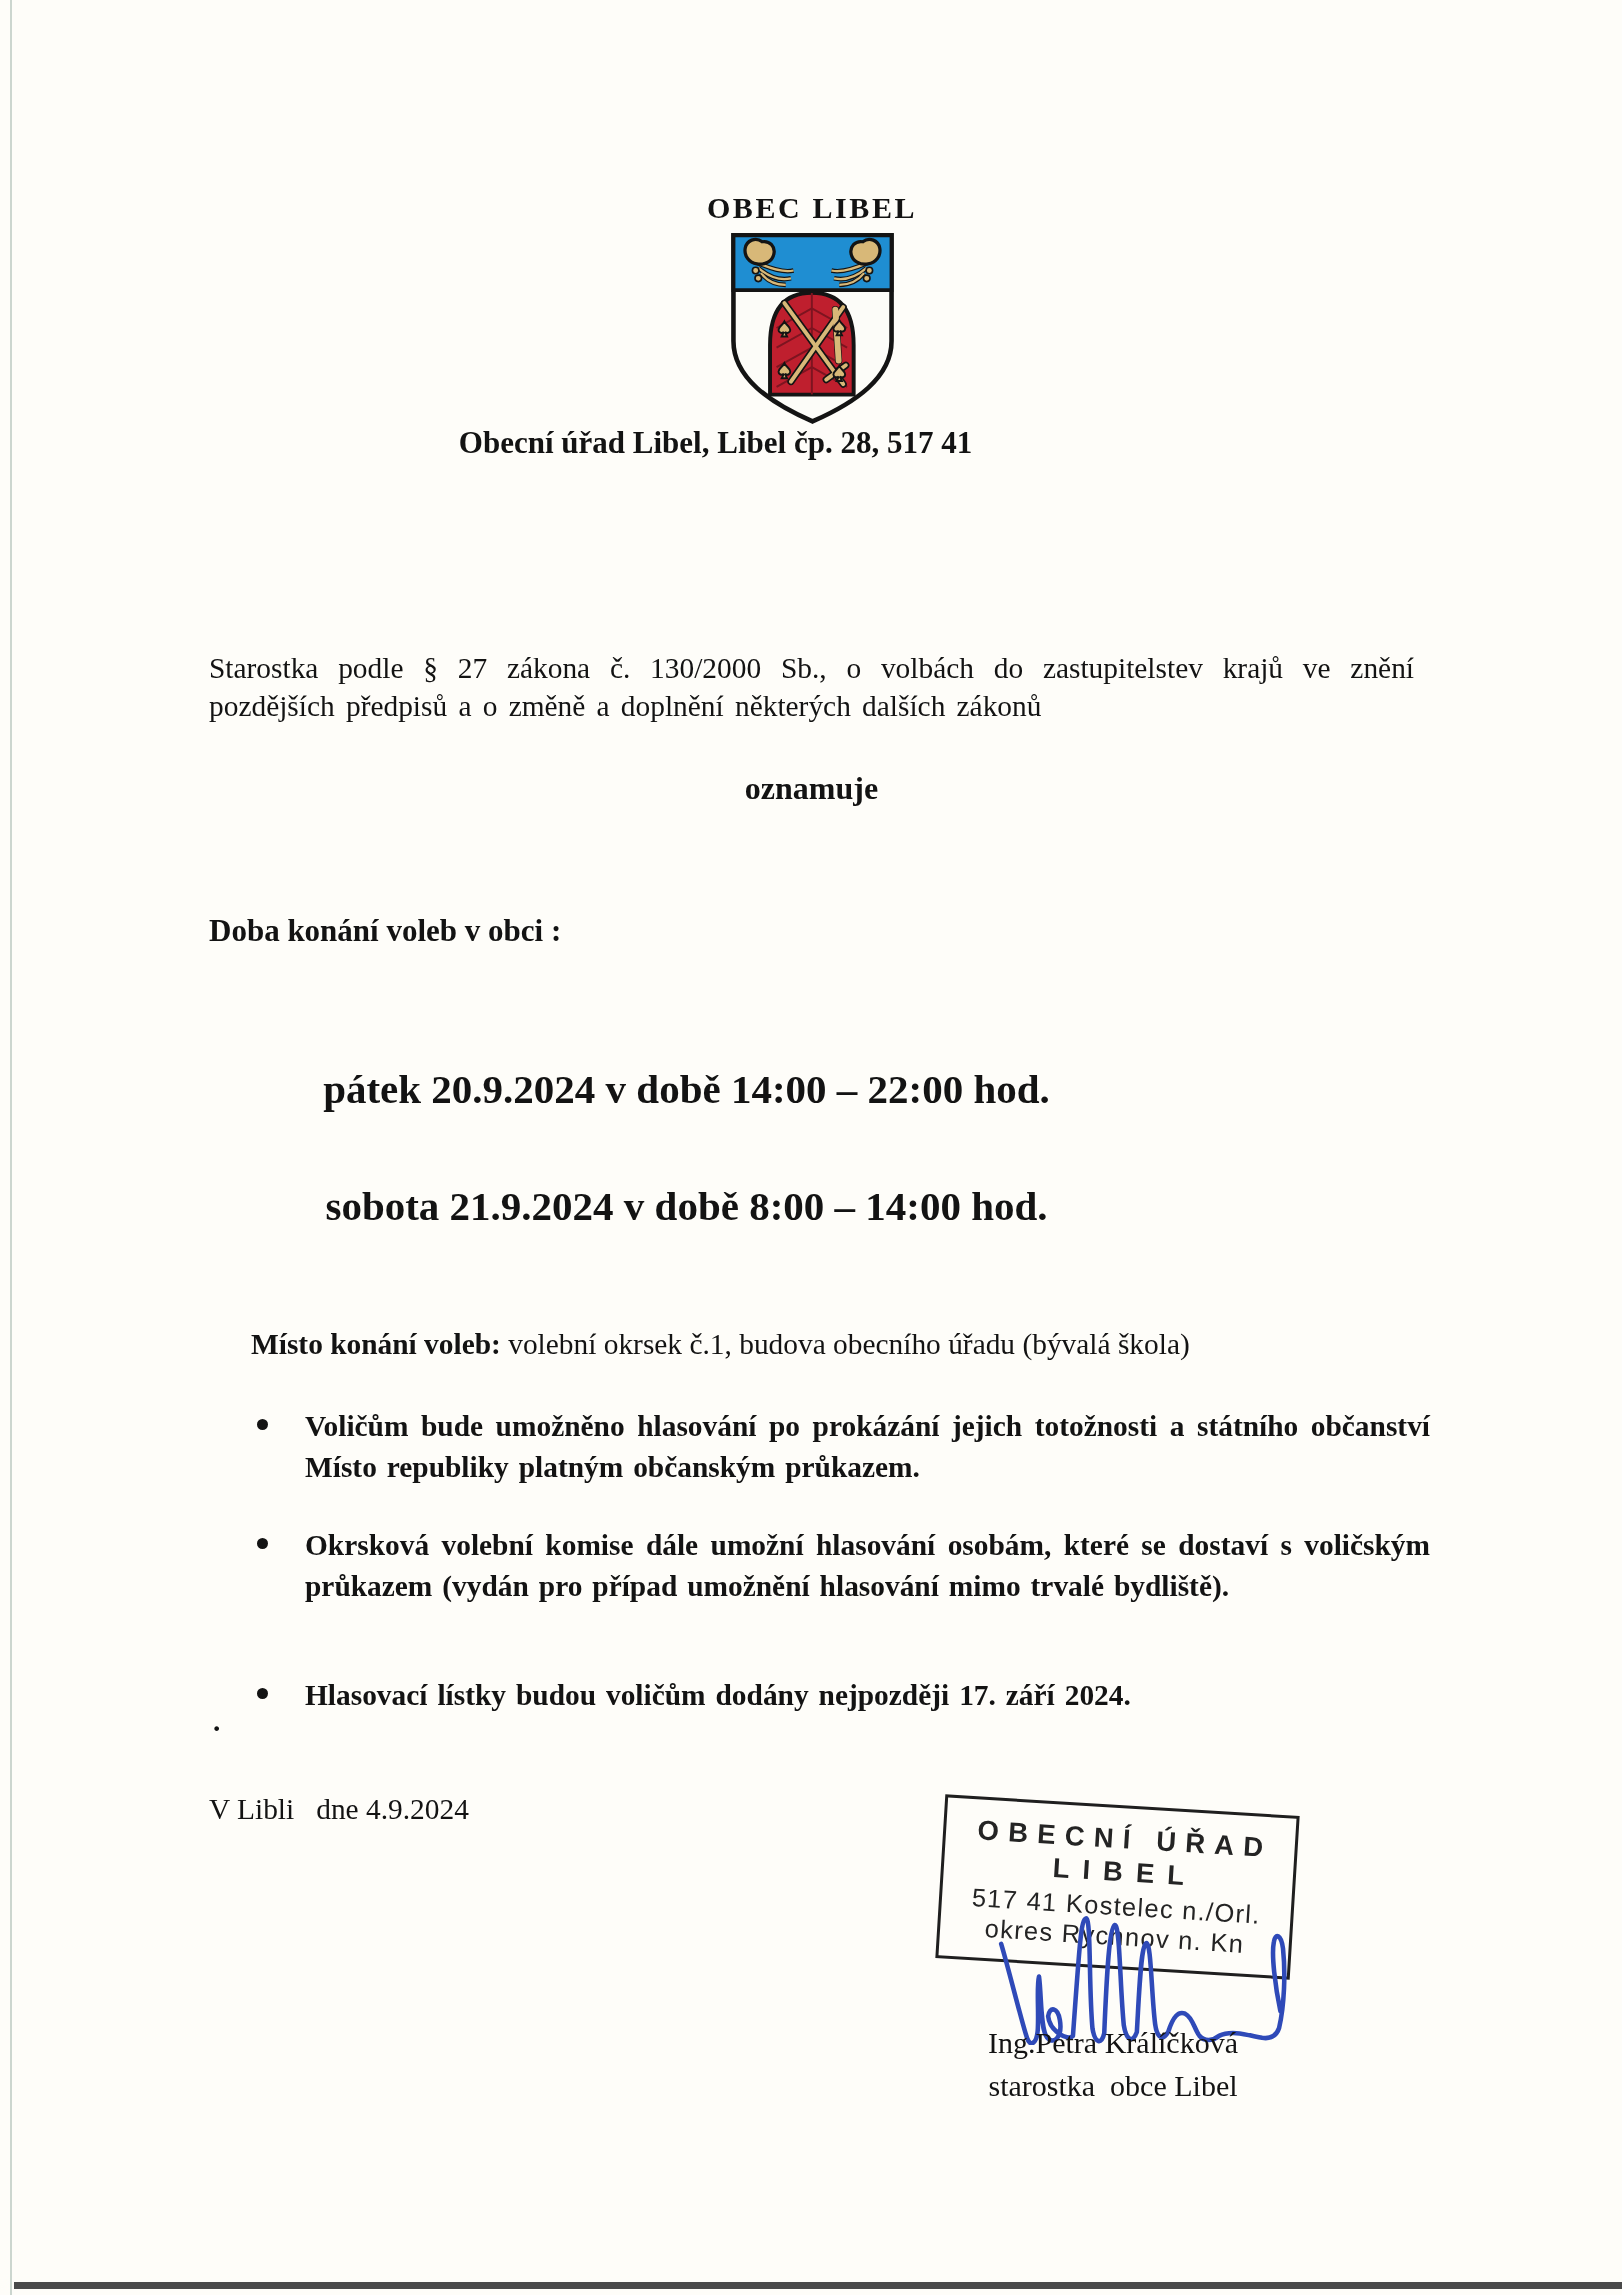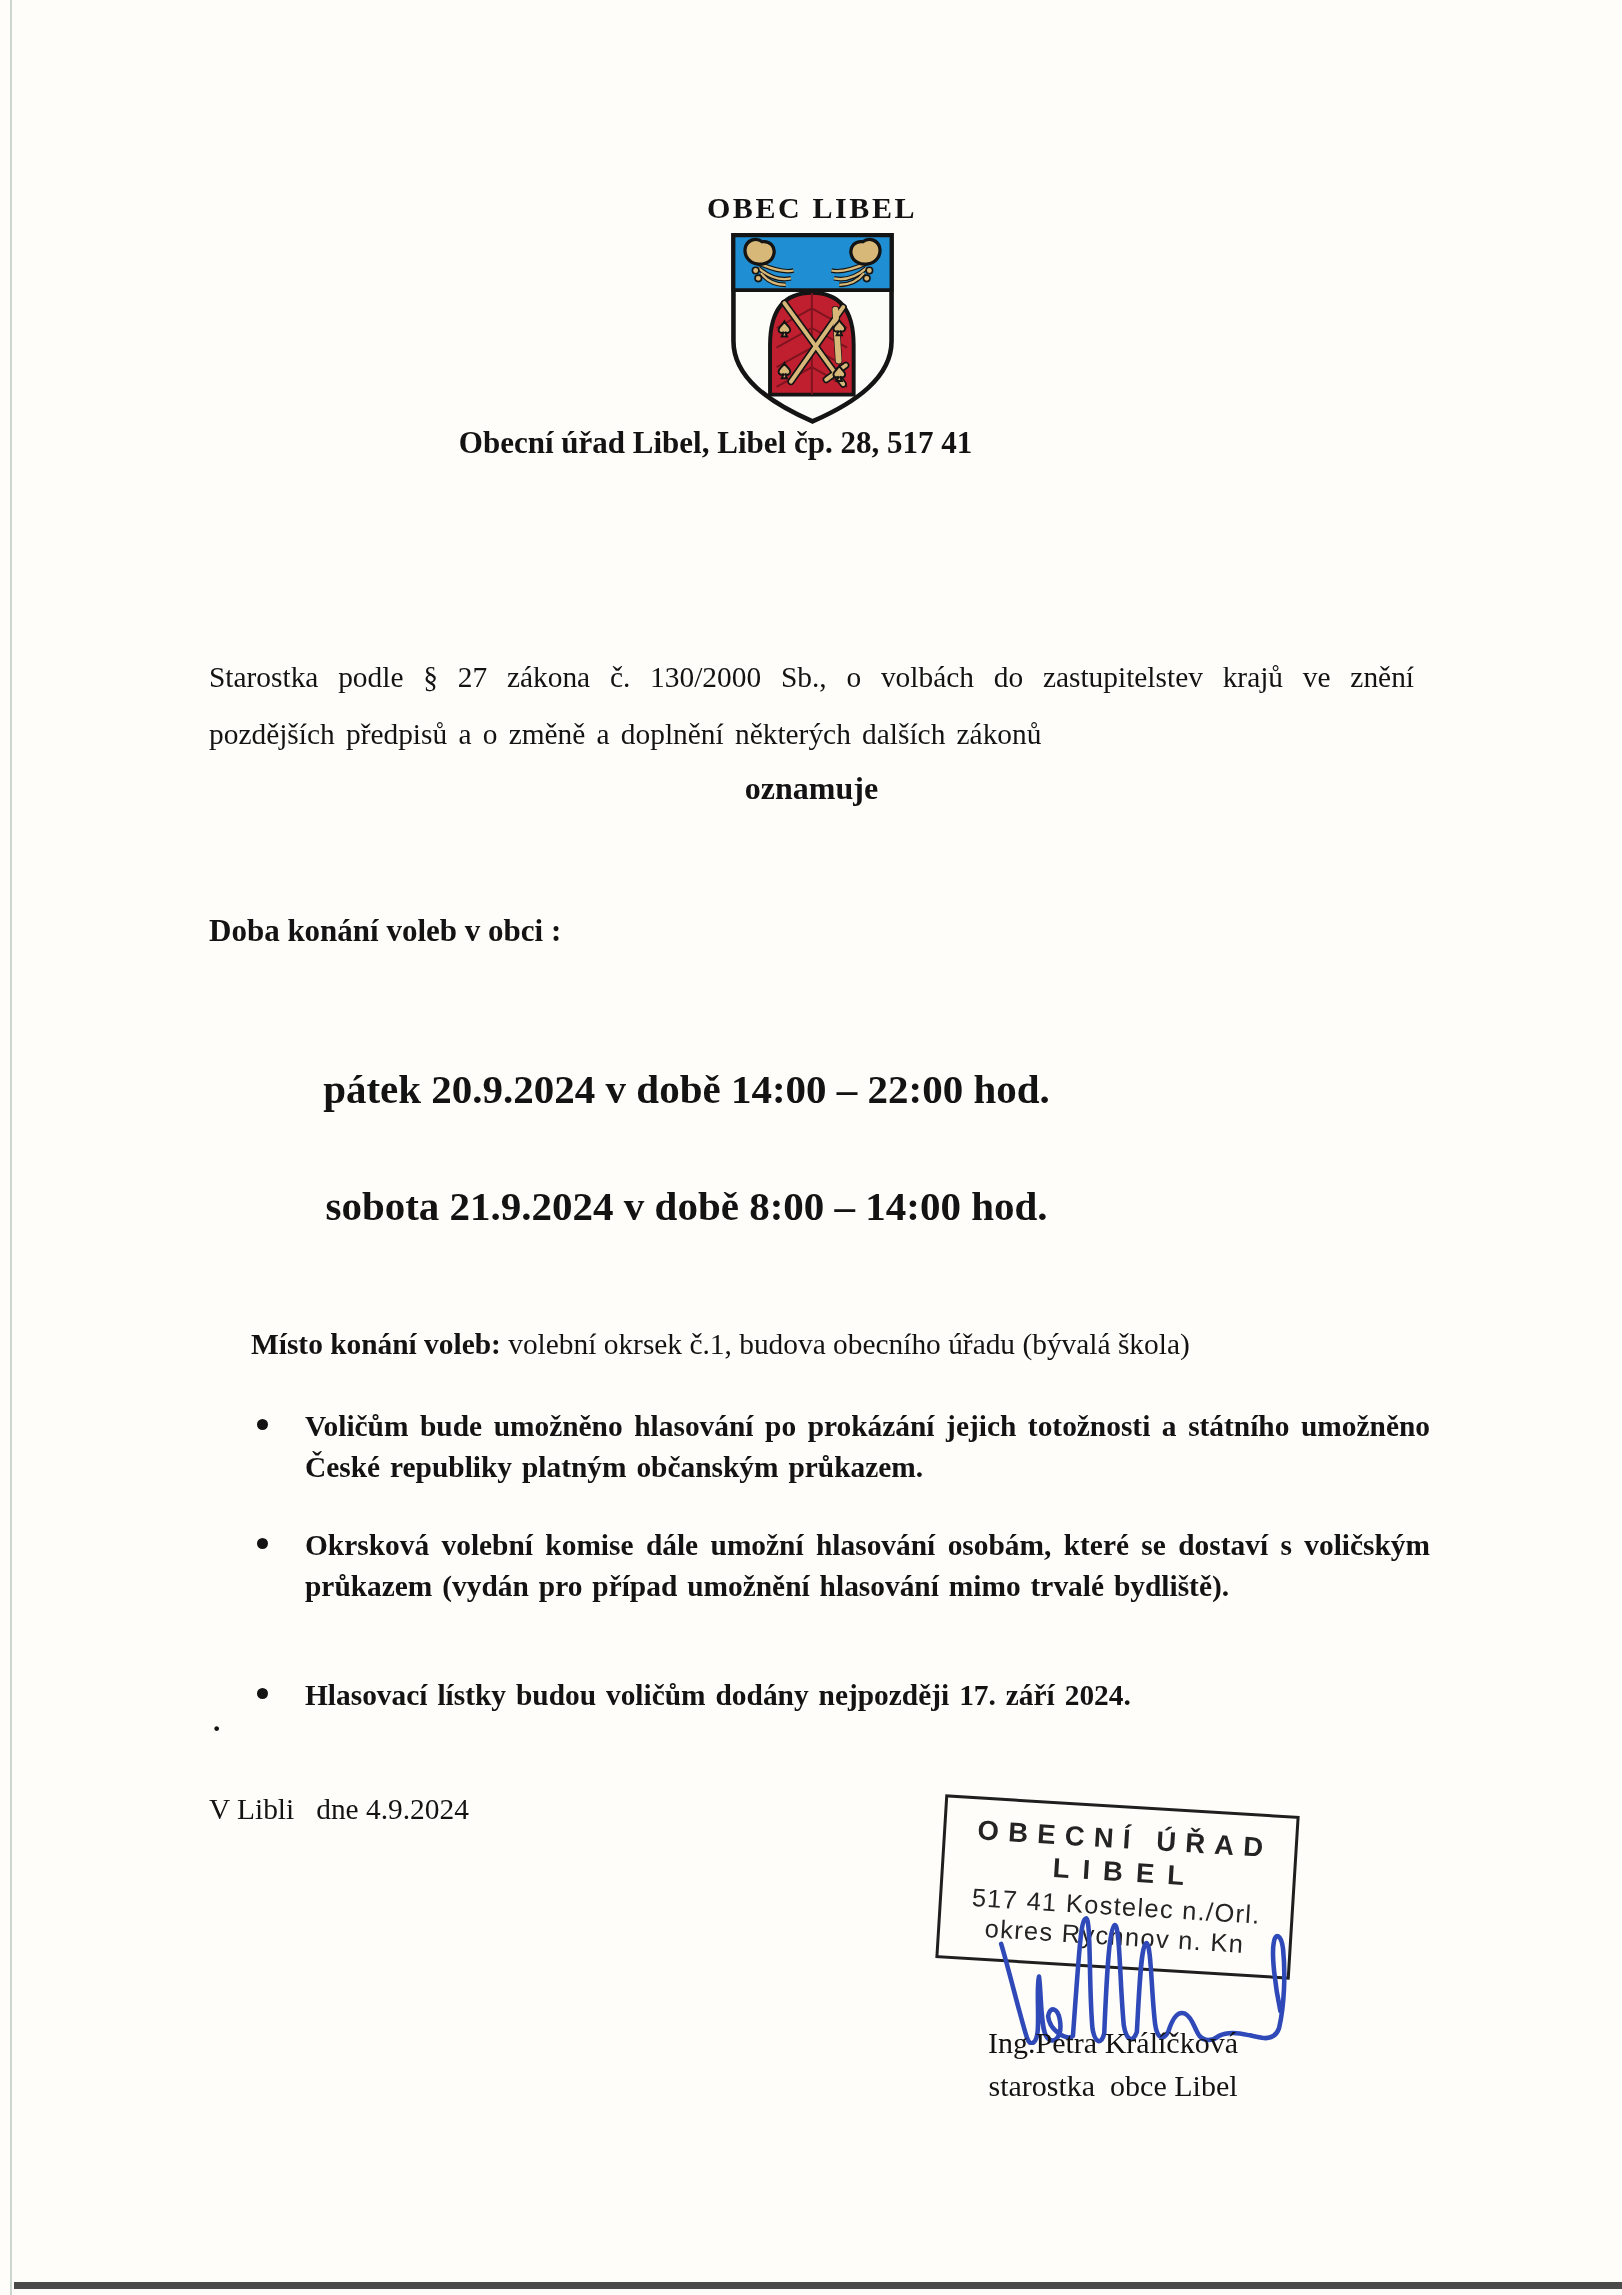--- a/index.html
+++ b/index.html
@@ -12,21 +12,21 @@
   .edge-bottom { position:absolute; left:14.4px; top:2282px; width:1608px; height:6.5px; background:#4a4a4a; }
 
   .crest { position:absolute; left:681px; top:191px; width:262px; text-align:center; }
   .crest-title { font-weight:bold; font-size:30px; letter-spacing:2.6px; }
   .crest svg { margin-top:5.2px; }
 
   .header-line { position:absolute; left:0; top:425px; width:1431px; text-align:center;
     font-weight:bold; font-size:31px; }
 
   .intro { position:absolute; left:209px; top:649px; width:1205px;
-    font-size:29.4px; line-height:57px; text-align:justify; word-spacing:3.9px; margin:0; }
+    font-size:29.4px; line-height:38px; text-align:justify; word-spacing:3.9px; margin:0; }
 
   .announce { position:absolute; left:0; top:770px; width:1623px; text-align:center;
     font-weight:bold; font-size:32px; }
 
   .section-heading { position:absolute; left:209px; top:913px;
     font-weight:bold; font-size:31px; }
 
   .date-line { position:absolute; left:0; width:1321px; text-align:center;
     font-weight:bold; font-size:41px;padding-left:26px; }
   .date-1 { top:1065px; }
@@ -157,21 +157,21 @@
 
   <div class="date-line date-1">pátek 20.9.2024 v době 14:00 – 22:00 hod.</div>
   <div class="date-line date-2">sobota 21.9.2024 v době 8:00 – 14:00 hod.</div>
 
   <div class="location">
     <span class="lbl">Místo konání voleb:</span><span> volební okrsek č.1, budova obecního úřadu (bývalá škola)</span>
   </div>
 
   <div class="bullet bullet-1">
     <span class="dot"></span>
-    <span>Voličům bude umožněno hlasování po prokázání jejich totožnosti a státního umožněno České republiky platným občanským průkazem.</span>
+    <span>Voličům bude umožněno hlasování po prokázání jejich totožnosti a státního občanství Místo republiky platným občanským průkazem.</span>
   </div>
   <div class="bullet bullet-2">
     <span class="dot"></span>
     <span>Okrsková volební komise dále umožní hlasování osobám, které se dostaví s voličským průkazem (vydán pro případ umožnění hlasování mimo trvalé bydliště).</span>
   </div>
   <div class="bullet bullet-3">
     <span class="dot"></span>
     <span>Hlasovací lístky budou voličům dodány nejpozději 17. září 2024.</span>
   </div>
 

